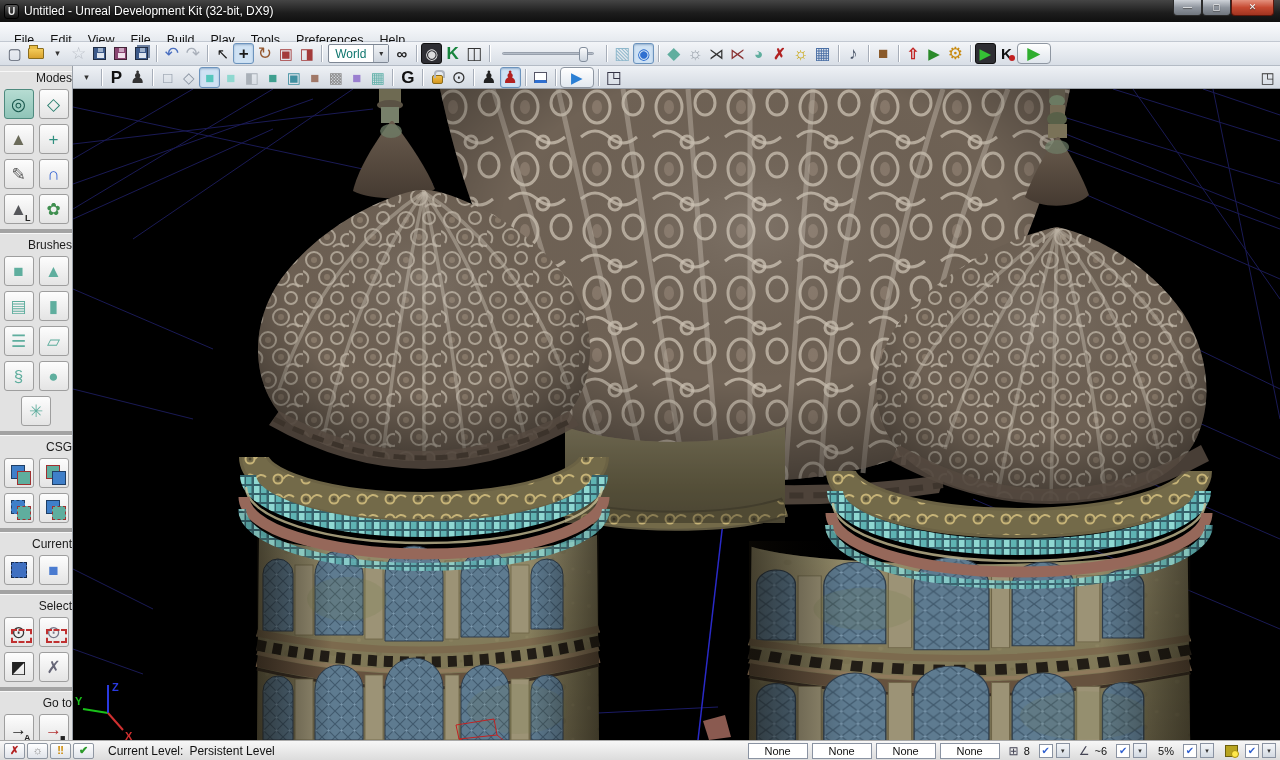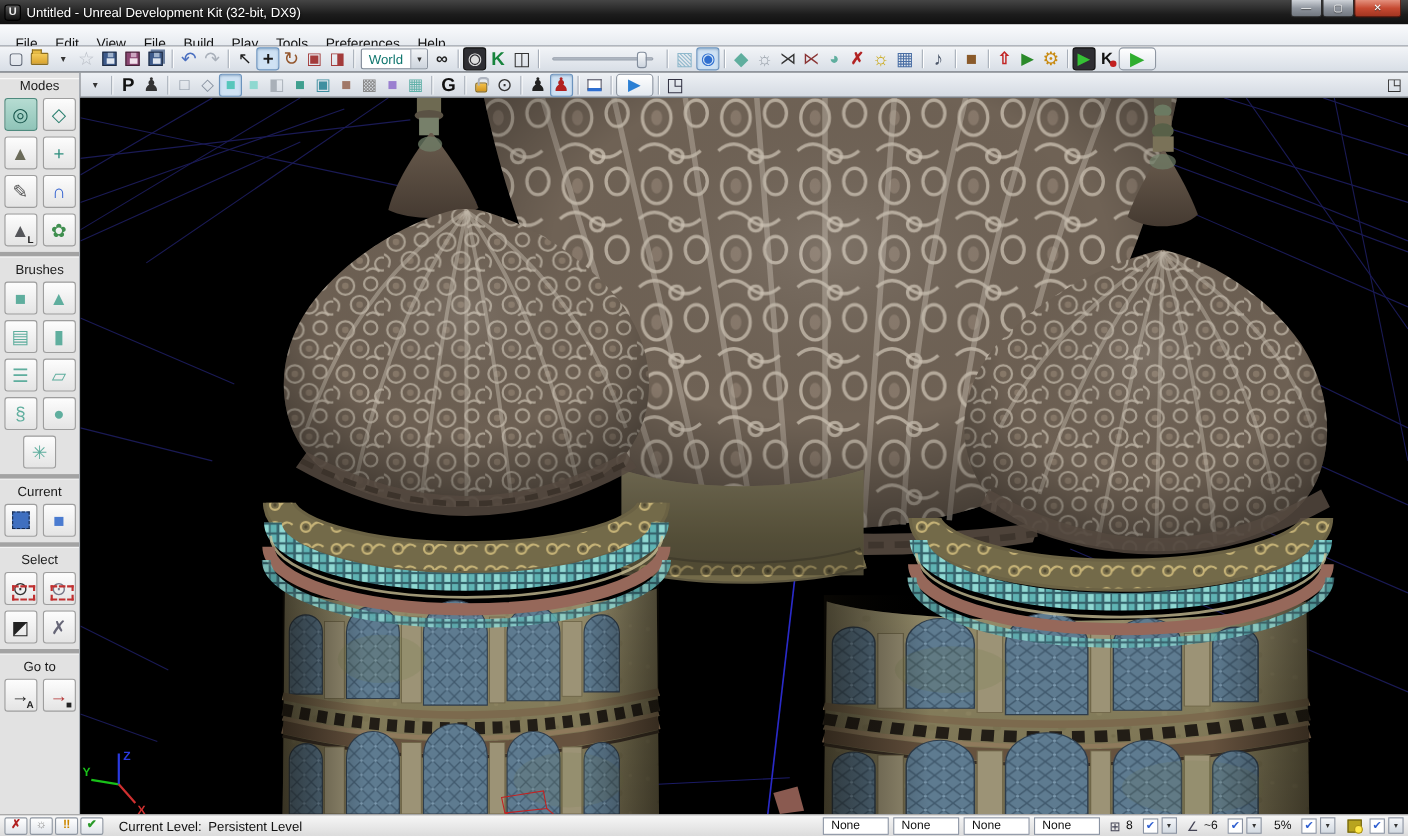--- a/index.html
+++ b/index.html
@@ -69,21 +69,21 @@
     background:linear-gradient(#fafbfc,#ccd4de); border:1px solid #828d9c; border-radius:3px; }
   .combo { display:flex; align-items:center; height:19px; border:1px solid #7e8794; background:#fff;
     border-radius:2px; margin:0 2px; }
   .combo .combo-text { font-size:12px; padding:0 6px; min-width:44px; color:#0f766e; }
   .combo .combo-arrow { width:15px; height:17px; background:linear-gradient(#f2f4f7,#cdd4dd);
     border-left:1px solid #9aa2ae; font-size:8px; display:flex; align-items:center; justify-content:center; color:#333; }
 
   
   #sidebar { position:absolute; left:0; top:66px; width:73px; height:674px; background:#e2e2e2;
     border-right:1px solid #9aa0a8; overflow:hidden; }
-  .sb-title { font-size:12px; color:#1a1a1a; text-align:center; margin:5px 0 4px; }
+  .sb-title { font-size:12px; color:#1a1a1a; text-align:right; margin:5px 0 4px; }
   .sb-sec { border-top:4px solid #a3a3a3; box-shadow:0 1px 0 #f7f7f7 inset; }
   .sb-sec.first { border-top:none; }
   .sb-items { display:flex; flex-wrap:wrap; justify-content:center; gap:5px; padding:0 3px 5px; }
   .sb { width:30px; height:30px; border:1px solid #9e9e9e; border-radius:3px;
     background:linear-gradient(#fdfdfd,#e4e4e4); display:flex; align-items:center; justify-content:center; position:relative; }
   .sb .glyph { font-size:17px; line-height:1; color:var(--ic,#444); }
   .sb.selected { background:linear-gradient(#b6dcd2,#8fc4b8); border-color:#4e8a7e; }
   .sb .badge { position:absolute; right:2px; bottom:0px; font-size:9px; font-weight:bold; color:#222; }
   .sb.i-csg .glyph::before, .sb.i-csg .glyph::after { content:""; position:absolute; width:12px; height:12px; }
   .sb.i-csg .glyph::before { left:6px; top:6px; background:var(--c1,#3f7fc9); border:1px solid #1f3f66; }
@@ -104,21 +104,21 @@
   
   #statusbar { position:absolute; left:0; top:740px; width:1280px; height:20px;
     background:linear-gradient(#f7f7f7,#dcdcdc); border-top:1px solid #aaa;
     display:flex; align-items:center; padding:0 4px; }
   .stbtn { width:21px; height:16px; border:1px solid #8f97a2; border-radius:2px;
     background:linear-gradient(#fff,#e0e4ea); display:flex; align-items:center; justify-content:center; margin-right:2px; }
   .stbtn .glyph { font-size:11px; font-weight:bold; line-height:1; color:var(--ic,#333); }
   #level-text { font-size:12px; color:#111; margin-left:12px; display:flex; gap:6px; }
   #status-right { margin-left:auto; display:flex; align-items:center; gap:3px; }
   .st-input { width:60px; height:16px; border:1px solid #8a93a2; background:#fff; font-size:11px;
-    padding:0 7px; font-family:"Liberation Sans",sans-serif; color:#111; }
+    padding:0 7px; font-family:"Liberation Sans",sans-serif; color:#111;text-align:center; }
   .st-ic { font-size:12px; color:#445; margin-left:6px; }
   .st-val { font-size:11px; color:#111; margin:0 2px; }
   .cb { width:14px; height:14px; border:1px solid #8a93a2; background:#fff; display:flex;
     align-items:center; justify-content:center; font-size:10px; color:#2f5fd0; margin-left:4px; }
   .dd { width:14px; height:15px; border:1px solid #8a93a2; background:linear-gradient(#f4f6f9,#d3dae2);
     font-size:7px; color:#333; display:flex; align-items:center; justify-content:center; }
   .i-autosave { width:13px; height:12px; background:#b8a41f; border:1px solid #6b5e0e; position:relative; margin-left:8px; }
   .i-autosave::after { content:""; position:absolute; right:-2px; bottom:-2px; width:6px; height:6px;
     border-radius:50%; background:#ffe84a; border:1px solid #a98f10; }
 </style>
@@ -466,20 +466,41 @@
         <button class="sb" style="--ic: #5fae9e;">
           <span class="glyph">§</span>
           <span class="badge"></span>
         </button>
         <button class="sb" style="--ic: #5fae9e;">
           <span class="glyph">●</span>
           <span class="badge"></span>
         </button>
         <button class="sb" style="--ic: #5fae9e;">
           <span class="glyph">✳</span>
+          <span class="badge"></span>
+        </button>
+    </div>
+  </div>
+  <div class="sb-sec">
+    <div class="sb-title">CSG</div>
+    <div class="sb-items">
+      <button class="sb i-csg csg-add">
+          <span class="glyph"></span>
+          <span class="badge"></span>
+        </button>
+        <button class="sb i-csg csg-sub">
+          <span class="glyph"></span>
+          <span class="badge"></span>
+        </button>
+        <button class="sb i-csg csg-int">
+          <span class="glyph"></span>
+          <span class="badge"></span>
+        </button>
+        <button class="sb i-csg csg-deint">
+          <span class="glyph"></span>
           <span class="badge"></span>
         </button>
     </div>
   </div>
   <div class="sb-sec">
     <div class="sb-title">Current</div>
     <div class="sb-items">
       <button class="sb i-volbox">
           <span class="glyph"></span>
           <span class="badge"></span>

